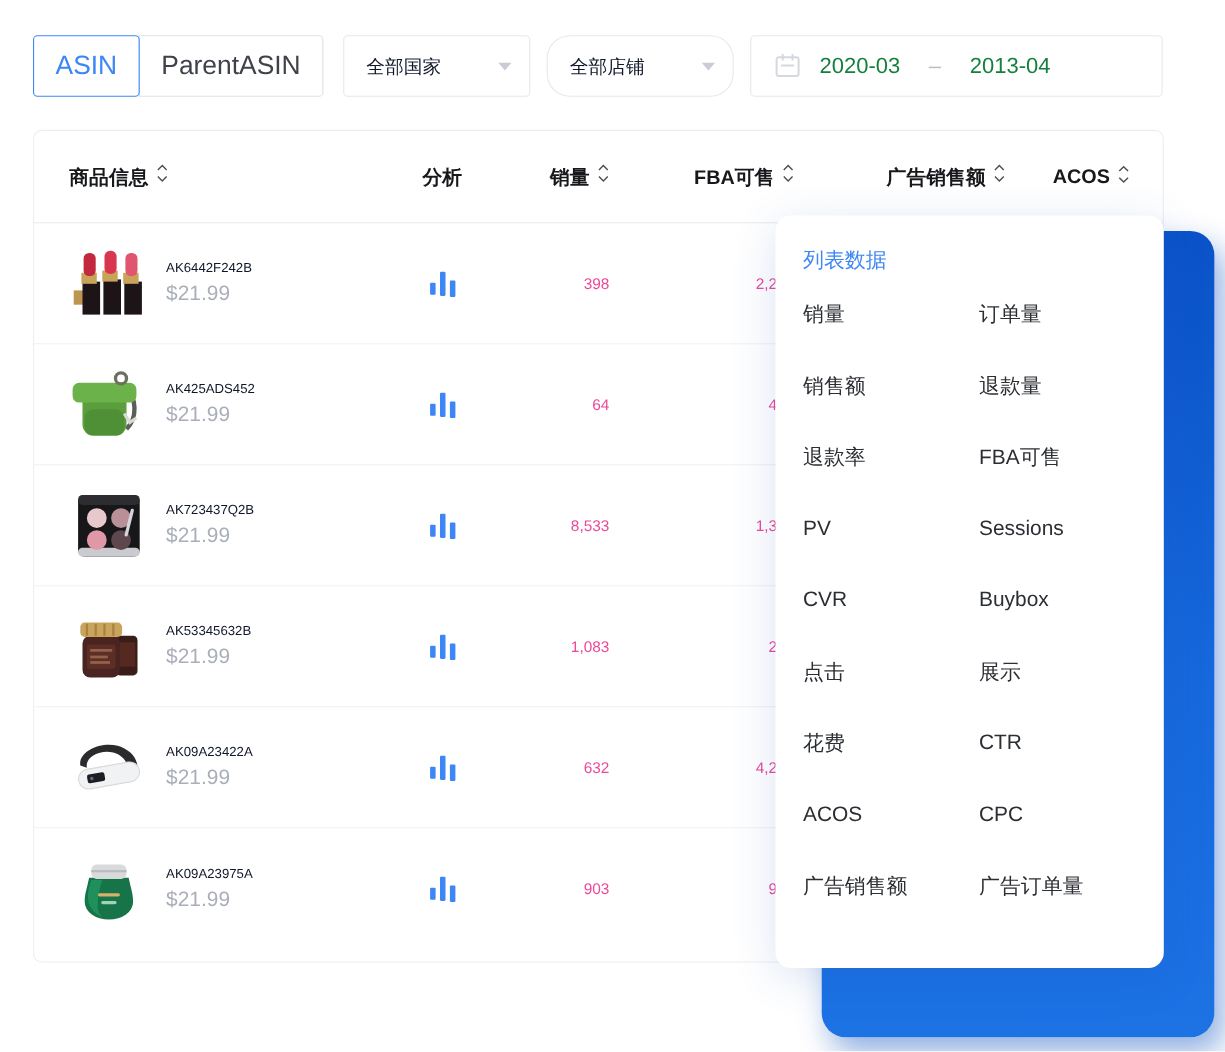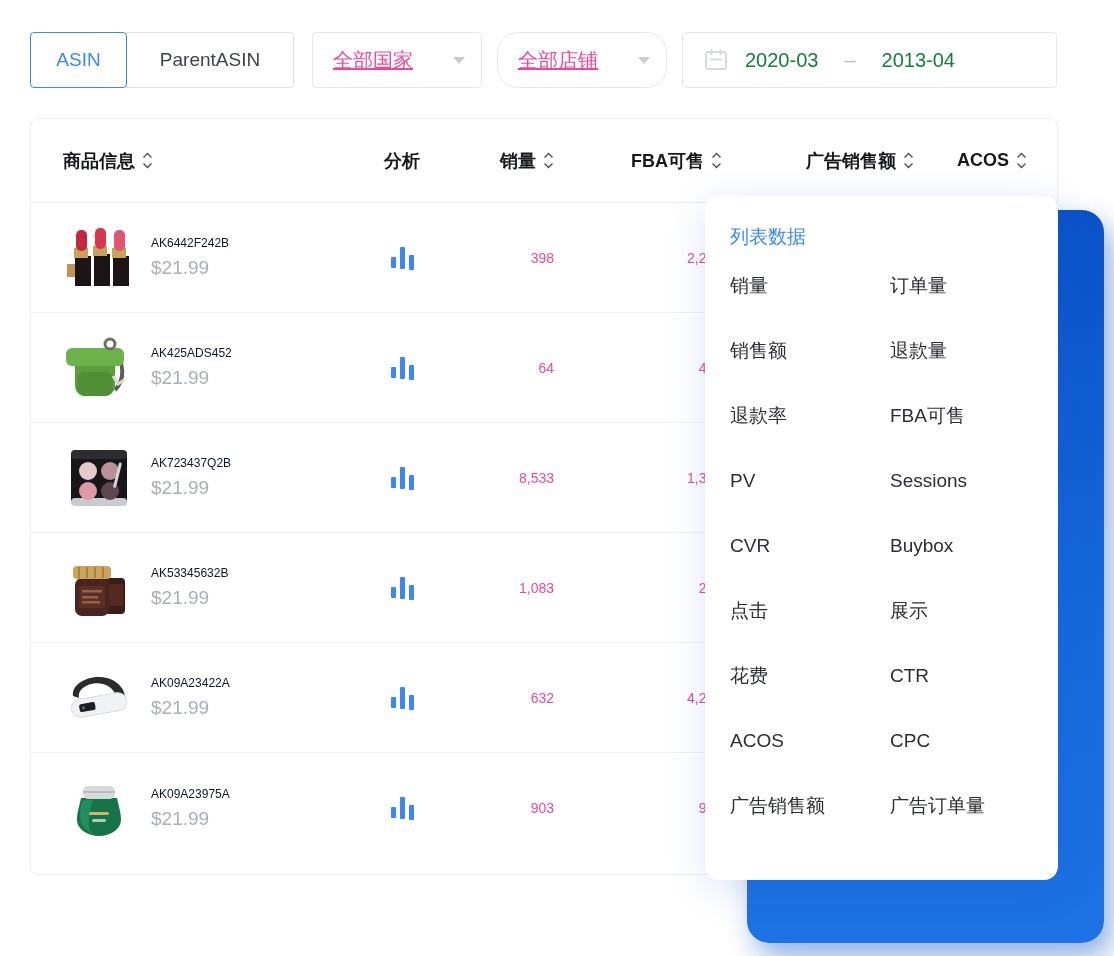--- a/index.html
+++ b/index.html
@@ -3,45 +3,45 @@
 <meta charset="utf-8">
 <style>
   * { margin:0; padding:0; box-sizing:border-box; }
   html,body { background:#ffffff; }
   body { font-family:"Liberation Sans","DejaVu Sans",sans-serif; }
   .stage { position:relative; width:1114px; height:956px; background:#fff; overflow:hidden; }
 
   
   .filters { position:absolute; left:0; top:0; width:100%; height:96px; }
   .segmented { position:absolute; left:30px; top:32px; height:56px; display:flex; }
-  .seg { height:56px; background:#fff; border:1px solid #dfe2e8; font-size:19px; color:#3f4349;
+  .seg { height:56px; background:#fff; border:1px solid #dfe2e8; font-size:24px; color:#3f4349;
          display:flex; align-items:center; justify-content:center; cursor:pointer;
          font-family:inherit; }
   .seg.first { width:97px; border-radius:4px 0 0 4px; }
   .seg.second { width:168px; border-radius:0 4px 4px 0; margin-left:-1px; }
   .seg.active { border:1px solid #3d86f5; color:#3d86f5; z-index:2; border-radius:4px; }
   .select { position:absolute; top:32px; width:170px; height:56px; border:1px solid #e5e8ee;
             border-radius:4px; background:#fff; display:flex; align-items:center;
             padding:0 16px 0 20px; cursor:pointer; }
-  .select .ph { font-size:20px; color:#ec4899; flex:1;text-decoration:underline; }
+  .select .ph { font-size:17px; color:#0f172a; flex:1; }
   .caret { width:0; height:0; border-left:6px solid transparent; border-right:6px solid transparent;
            border-top:7px solid #c8ccd4; }
   .daterange { position:absolute; left:682px; top:32px; width:375px; height:56px;
                border:1px solid #e5e8ee; border-radius:4px; background:#fff;
                display:flex; align-items:center; padding:0 20px; cursor:pointer; }
   .daterange .cal { margin-right:16px; flex:0 0 auto; }
   .daterange .dt { font-size:20px; color:#15803d; }
   .daterange .dash { color:#b9bdc5; font-size:20px; margin:0 26px; }
 
   
   .card { position:absolute; left:30px; top:118px; width:1028px; height:757px;
           background:#fff; border:1px solid #eceef2; border-radius:8px; z-index:1; overflow:hidden; }
   .grid { display:grid; grid-template-columns:305px 68px 118px 168px 192px 113px; padding:0 32px; align-items:center; }
   .thead { height:84px; border-bottom:1px solid #e9ebef; }
-  .th { font-size:18px; font-weight:600; color:#16181b; display:flex; align-items:center; }
+  .th { font-size:18px; font-weight:600; color:#16181b; display:flex; align-items:flex-start; }
   .th.num { justify-content:flex-end; }
   .th.ctr { justify-content:center; }
   .sorter { display:inline-flex; flex-direction:column; margin-left:7px; }
   .trow { height:110px; border-bottom:1px solid #f0f2f5; }
   .trow:last-child { border-bottom:none; }
   .prodcell { display:flex; align-items:center; }
   .pimg { width:72px; height:72px; margin-right:16px; flex:0 0 auto; }
   .asin { font-size:12px; color:#0f172a; text-decoration:none; display:block; cursor:pointer; }
   .price { font-size:19px; color:#a9aeb8; margin-top:7px; }
   .cell-num { font-size:14px; color:#ec4899; text-align:right; }

